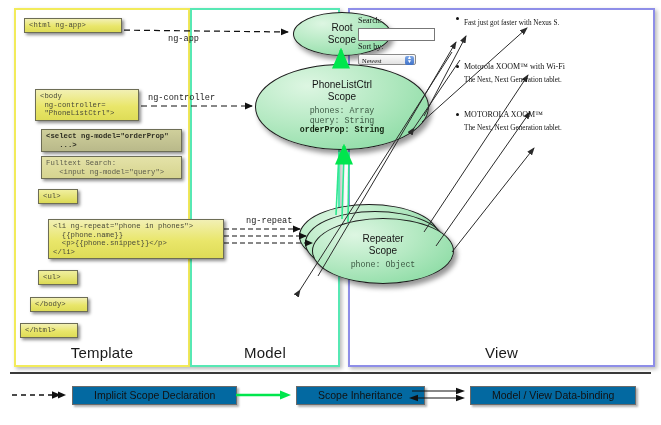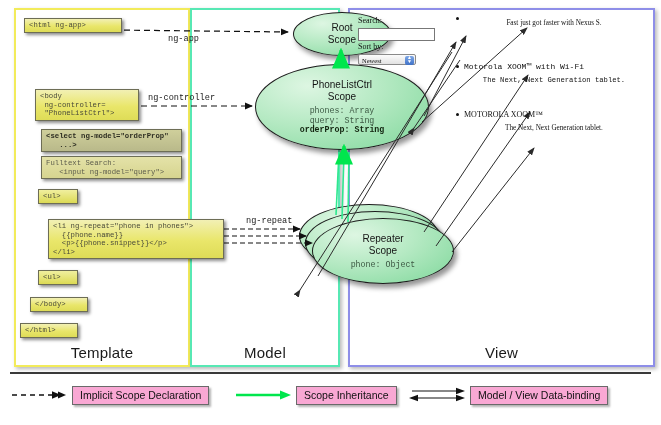--- a/index.html
+++ b/index.html
@@ -61,37 +61,37 @@
       border:1px solid #8a8a8a;border-radius:2px;
       background:linear-gradient(180deg,#fcfcfc,#e2e2e2);
       font-family:"Liberation Serif",serif;font-size:6.5px;color:#111;
       padding-left:3px;line-height:11px;box-sizing:border-box;}
   #sort-select .sbtn{position:absolute;right:1px;top:1px;width:9px;height:9px;
       background:linear-gradient(180deg,#7fa8e6,#3f72c8);border-radius:2px;
       color:#fff;font-size:5px;text-align:center;line-height:4px;}
   .phone-entry{position:absolute;left:108px;width:180px;
       font-family:"Liberation Serif",serif;}
   .phone-entry .pname{font-size:8px;color:#111;}
-  .phone-entry .psnip{font-size:7.2px;color:#111;margin-top:5px;text-align:center;}
+  .phone-entry .psnip{font-size:7.2px;color:#111;margin-top:5px;}
   .bullet{position:absolute;left:-8px;top:3px;width:3px;height:3px;
       border-radius:50%;background:#111;}
 
   
   .edge-label{position:absolute;z-index:7;
       font-family:"Liberation Mono","DejaVu Sans Mono",monospace;
       font-size:8.6px;color:#1a1a1a;background:transparent;}
 
   
   #legend{position:absolute;left:0;top:372px;width:661px;height:53px;z-index:8;}
   #legend-rule{position:absolute;left:10px;top:0;width:641px;height:2px;background:#3a3a3a;}
   .legend-item{position:absolute;top:14px;height:18px;}
   .legend-box{position:absolute;left:0;top:0;height:17px;
-      border:1px solid #6a6a6a;background:#f9a8d4;
+      border:1px solid #6a6a6a;background:#0369a1;
       box-shadow:1.5px 1.5px 2px rgba(0,0,0,.3);
-      font-size:10.5px;color:#111;line-height:17px;padding:0 7px;white-space:nowrap;}
+      font-size:10.5px;color:#111;line-height:17px;padding:0 21px;white-space:nowrap;}
   .legend-glyph{position:absolute;left:-62px;top:0;width:58px;height:17px;}
 </style>
 </head>
 <body>
 
 <div id="stage">
 
   <div class="panel" id="panel-template">
     <div class="panel-label">Template</div>
   </div>
@@ -146,21 +146,21 @@
     <div class="v-label" style="position:absolute;left:2px;top:28px;">Sort by:</div>
     <div id="sort-select">
       <span>Newest</span>
       <span class="sbtn">▲<br>▼</span>
     </div>
 
     <div class="phone-entry" style="top:0px;">
       <span class="bullet"></span>
       <div class="psnip">Fast just got faster with Nexus S.</div>
     </div>
-    <div class="phone-entry" style="top:48px;font-family:Liberation Mono, monospace;">
+    <div class="phone-entry" style="top:48px;">
       <span class="bullet"></span>
       <div class="pname">Motorola XOOM™  with Wi-Fi</div>
       <div class="psnip">The Next, Next Generation tablet.</div>
     </div>
     <div class="phone-entry" style="top:96px;">
       <span class="bullet"></span>
       <div class="pname">MOTOROLA XOOM™</div>
       <div class="psnip">The Next, Next Generation tablet.</div>
     </div>
   </div>

